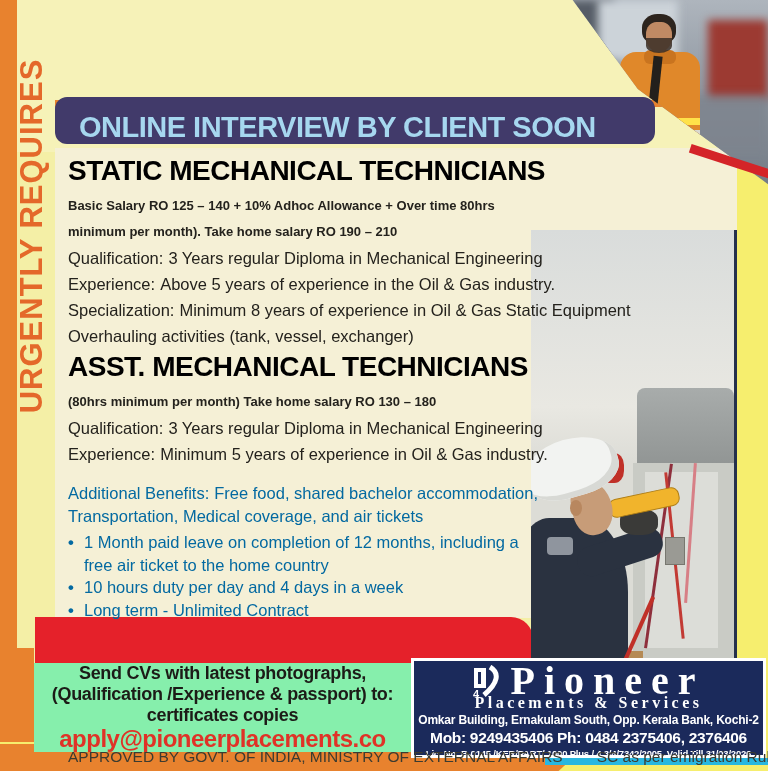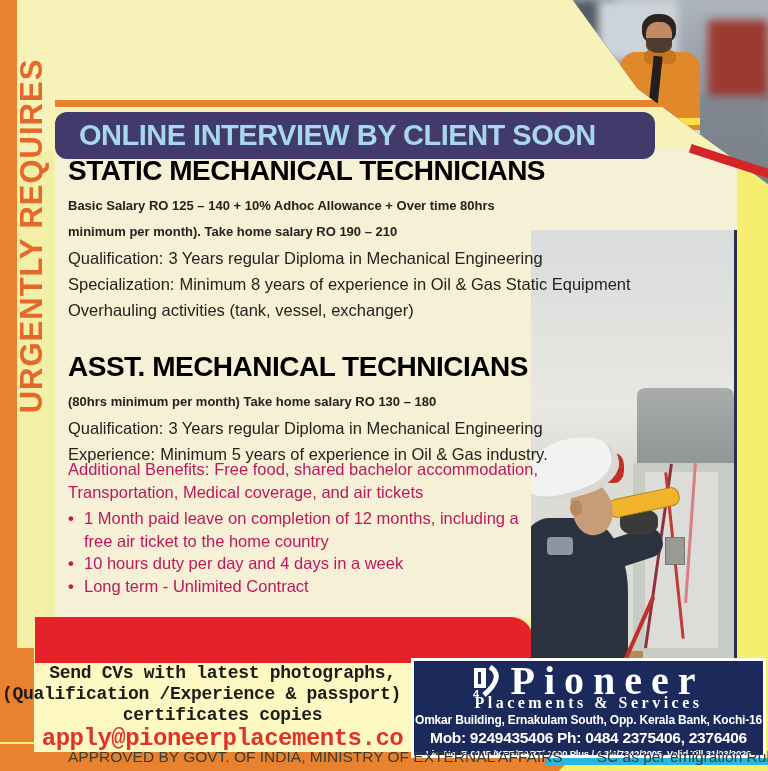--- a/index.html
+++ b/index.html
@@ -22,22 +22,22 @@
     left:14px;top:448px;width:424px;height:42px;
     transform:rotate(-90deg);transform-origin:0 0;
     font-size:31px;font-weight:bold;color:#e4682a;letter-spacing:1px;
     text-align:center;white-space:nowrap;
   }
 
   
   .top-pale{left:17px;top:0;width:751px;height:152px;background:#f6f2b8;}
   .orange-line{left:55px;top:100px;width:640px;height:7px;background:#e8822e;}
   .navy-band{
-    left:55px;top:112px;width:600px;height:47px;background:#413a6a;
-    border-radius:12px;display:flex;align-items:center;padding-left:24px;box-sizing:border-box;
+    left:55px;top:97px;width:600px;height:47px;background:#413a6a;
+    border-radius:12px;display:flex;align-items:flex-end;padding-left:24px;box-sizing:border-box;
   }
   .navy-band .txt{font-size:29px;font-weight:bold;color:#a6d7ef;letter-spacing:-0.5px;white-space:nowrap;}
   .muscat-box{
     left:55px;top:30px;width:440px;height:92px;background:#e5212a;border-radius:26px;
     display:flex;align-items:center;justify-content:center;
   }
   .muscat-box .txt{
     font-size:74px;font-weight:bold;color:#ffdf1b;letter-spacing:3px;line-height:1;
     text-shadow:2px 3px 0 rgba(120,10,10,.35);
   }
@@ -98,30 +98,30 @@
   .pm-redwire{position:absolute;left:50%;top:78%;width:4px;height:90px;background:#c03028;transform:rotate(24deg);}
   .pm-bench{position:absolute;left:0;top:92%;width:100%;height:8%;background:#c8a06e;}
   .pm-bench2{position:absolute;left:0;top:90.5%;width:55%;height:3%;background:#b58a55;}
 
   
   .job{left:68px;width:600px;z-index:2;color:#24221d;}
   .job-title{font-size:28px;font-weight:bold;color:#000000;letter-spacing:-0.5px;line-height:34px;margin-bottom:5px;white-space:nowrap;}
   .salary{font-size:13px;font-weight:bold;line-height:26px;}
   .fields p{margin:0;font-size:16.5px;line-height:26px;}
   .lbl{font-weight:normal;margin-right:5px;}
-  .benefits{left:68px;top:458px;width:478px;z-index:2;color:#be185d;}
+  .benefits{left:68px;top:482px;width:478px;z-index:2;color:#0369a1;}
   .benefits .intro{font-size:16.5px;line-height:23px;margin:0 0 3px 0;}
   .bullet{display:flex;font-size:16.5px;line-height:22.5px;}
   .bullet .dot{width:16px;flex:0 0 16px;font-weight:bold;}
 
   
   .red-bar{left:35px;top:617px;width:498px;height:74px;background:#e5212a;border-top-right-radius:22px;}
   .cv-box{
-    left:34px;top:663px;width:377px;height:89px;background:#fef9c3;
-    display:flex;flex-direction:column;align-items:center;justify-content:center;z-index:4;font-family:Liberation Mono, monospace;
+    left:34px;top:663px;width:377px;height:89px;background:#86efac;
+    display:flex;flex-direction:column;align-items:center;justify-content:center;z-index:4;
   }
   .cv-box .l{font-size:18px;font-weight:bold;color:#1c1b17;line-height:21px;letter-spacing:-0.3px;white-space:nowrap;}
   .cv-box .email{font-size:24px;font-weight:bold;color:#e03227;line-height:26px;letter-spacing:-0.5px;white-space:nowrap;}
 
   .agency-box{
     left:411px;top:658px;width:355px;height:100px;background:#1b2a5b;
     border:3px solid #ffffff;box-sizing:border-box;z-index:4;
     display:flex;flex-direction:column;align-items:center;padding-top:2px;
   }
   .agency-head{display:flex;align-items:flex-start;}
@@ -194,20 +194,21 @@
     <div class="pm-ear"></div>
     <div class="pm-helmet"></div>
   </div>
 
   <div class="abs job" style="top:154px;">
     <div class="job-title">STATIC MECHANICAL TECHNICIANS</div>
     <div class="salary">Basic Salary RO 125 – 140 + 10% Adhoc Allowance + Over time 80hrs</div>
     <div class="salary">minimum per month). Take home salary RO 190 – 210</div>
     <div class="fields">
       <p><span class="lbl">Qualification:</span><span>3 Years regular Diploma in Mechanical Engineering</span></p>
+      <p><span class="lbl">Experience:</span><span>Above 5 years of experience in the Oil &amp; Gas industry.</span></p>
       <p><span class="lbl">Specialization:</span><span>Minimum 8 years of experience in Oil &amp; Gas Static Equipment Overhauling activities (tank, vessel, exchanger)</span></p>
     </div>
   </div>
 
   <div class="abs job" style="top:350px;width:520px;">
     <div class="job-title">ASST. MECHANICAL TECHNICIANS</div>
     <div class="salary">(80hrs minimum per month) Take home salary RO 130 – 180</div>
     <div class="fields">
       <p><span class="lbl">Qualification:</span><span>3 Years regular Diploma in Mechanical Engineering</span></p>
       <p><span class="lbl">Experience:</span><span>Minimum 5 years of experience in Oil &amp; Gas industry.</span></p>
@@ -245,21 +246,21 @@
     <div class="agency-head">
       <svg class="agency-logo" viewBox="0 0 34 34">
         <rect x="2" y="3" width="12" height="20" fill="#ffffff"></rect>
         <rect x="6" y="7" width="3" height="12" fill="#1b2a5b"></rect>
         <path d="M18 2 C28 8 26 18 12 30" stroke="#ffffff" stroke-width="5" fill="none"></path>
         <text x="1" y="33" font-size="11" fill="#ffffff" font-family="Liberation Sans, sans-serif" font-weight="bold">4</text>
       </svg>
       <span class="agency-name">Pioneer</span>
     </div>
     <div class="agency-tag">Placements &amp; Services</div>
-    <div class="agency-addr">Omkar Building, Ernakulam South, Opp. Kerala Bank, Kochi-16</div>
+    <div class="agency-addr">Omkar Building, Ernakulam South, Opp. Kerala Bank, Kochi-2</div>
     <div class="agency-contact">Mob: 9249435406  Ph: 0484 2375406, 2376406</div>
     <div class="agency-lic">Lic. No. B-0145 /KER/PART/ 1000 Plus / 4.3/4/7342/2005.  Valid Till 31/03/2026</div>
   </div>
   <div class="abs cyan-line"></div>
 
   <div class="abs footer-text">
     <span>APPROVED BY GOVT. OF INDIA, MINISTRY OF EXTERNAL AFFAIRS</span>
     <span class="gap"></span>
     <span>SC as per emigration Rules</span>
   </div>

